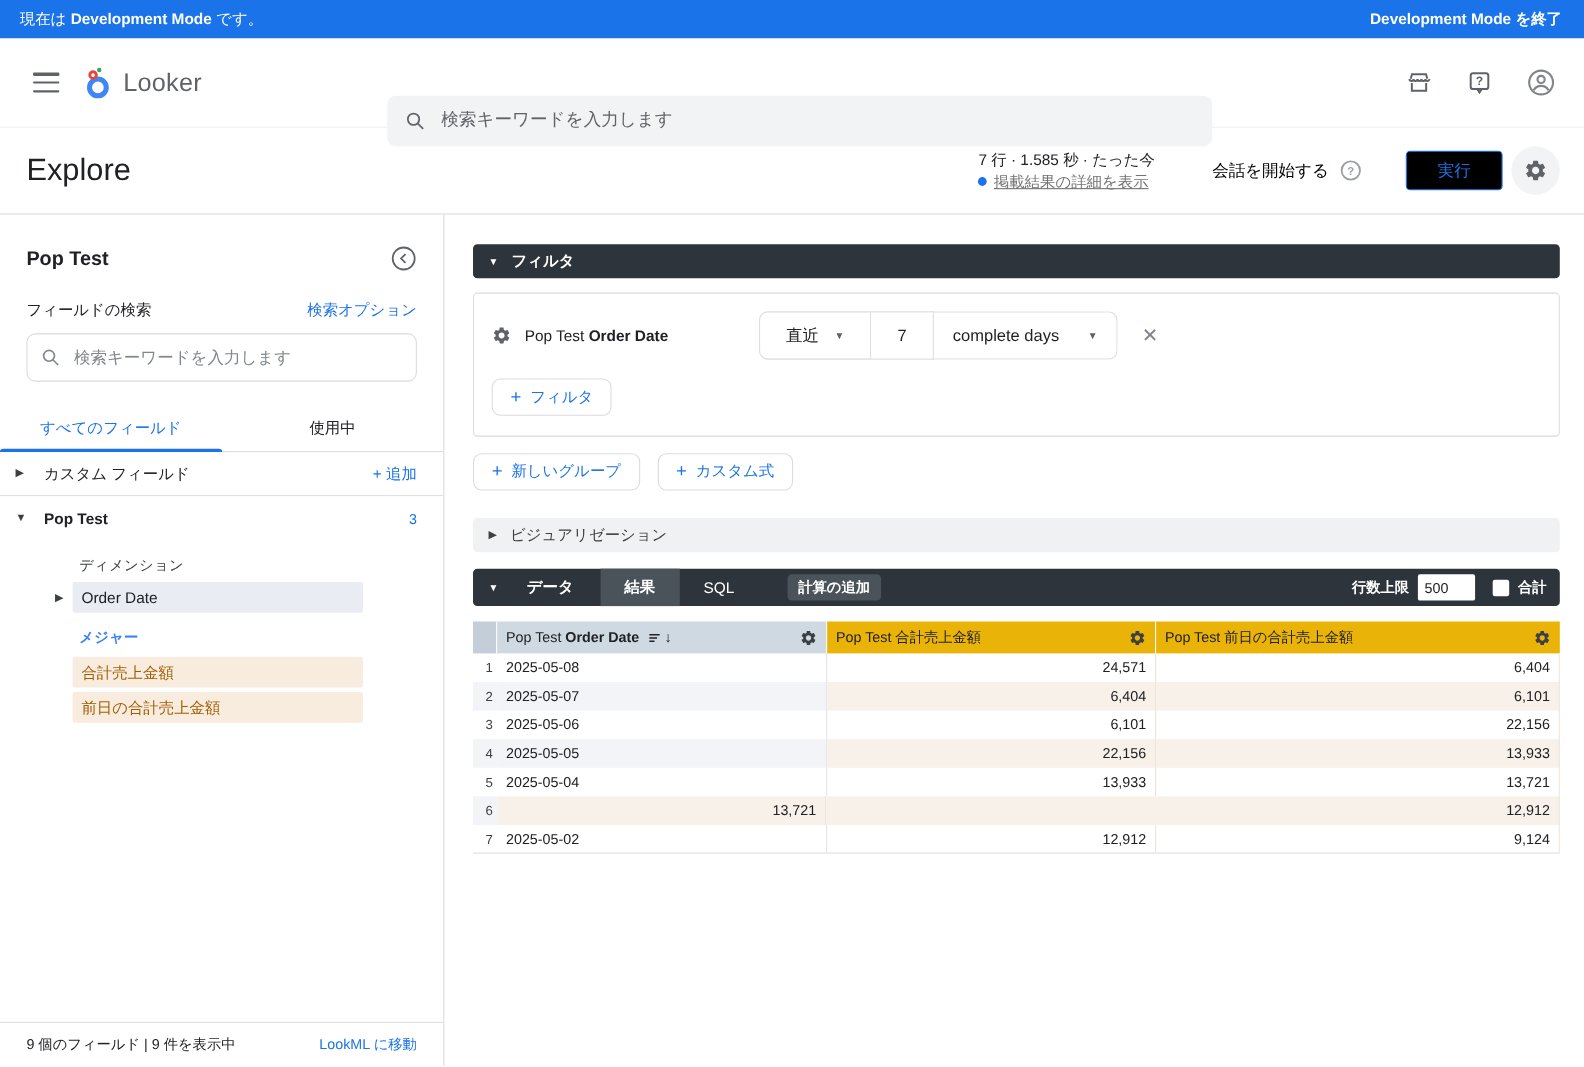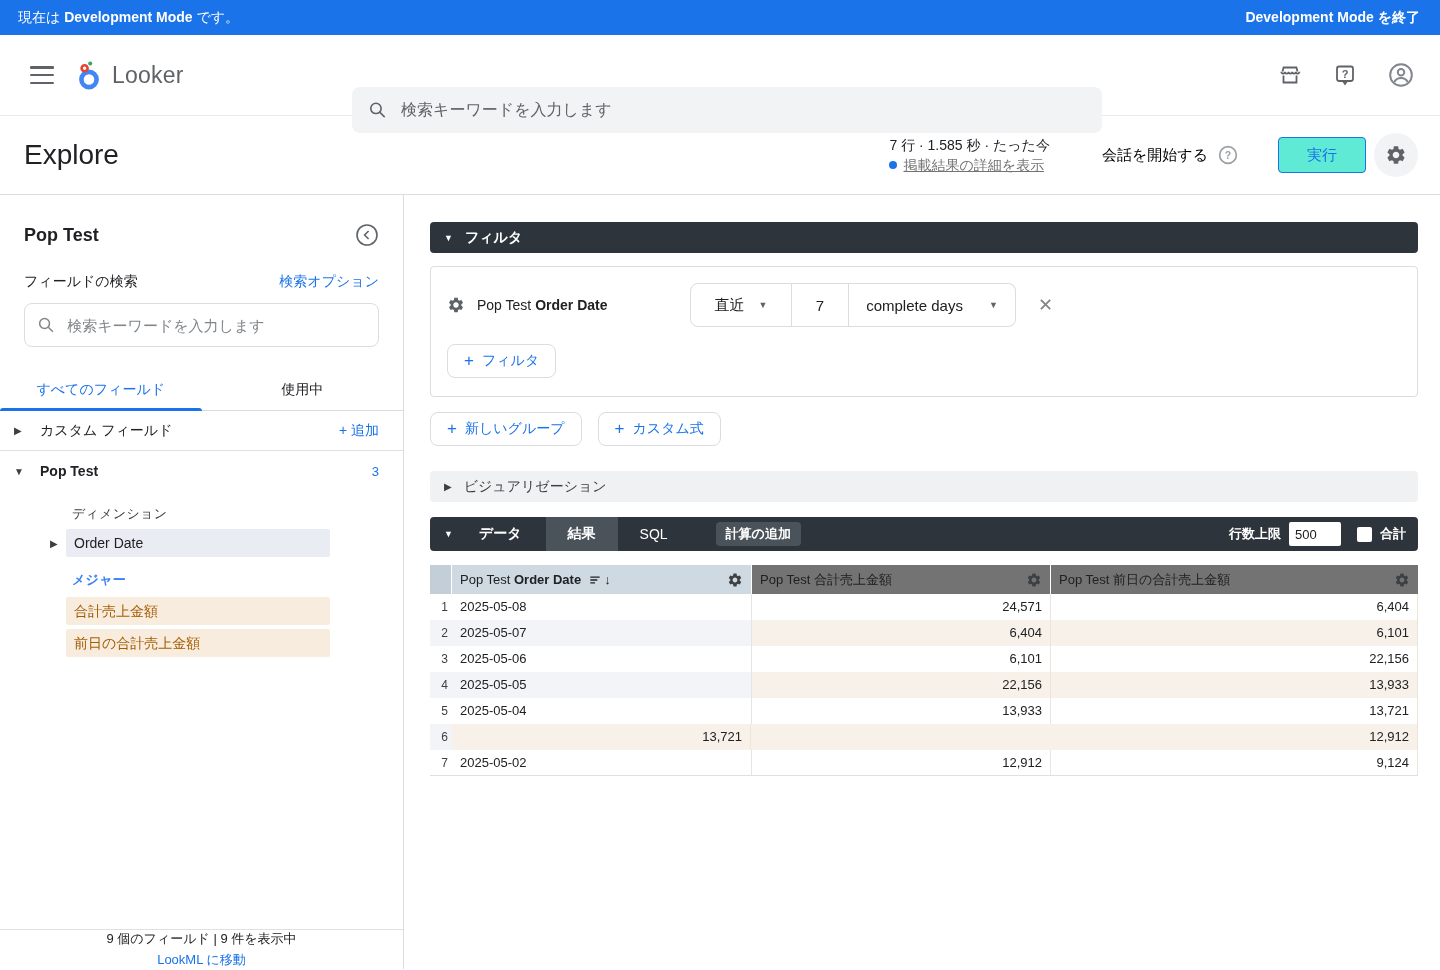--- a/index.html
+++ b/index.html
@@ -29,21 +29,21 @@
   .explorebar { height:80px; border-top:1px solid #e8eaed; border-bottom:1px solid #dadce0;
     display:flex; align-items:center; padding:0 22px 0 24px; }
   .explore-title { font-size:28px; font-weight:400; color:#202124; }
   .explore-right { margin-left:auto; display:flex; align-items:center; }
   .stats { text-align:left; font-size:14px; color:#202124; line-height:20px; }
   .stats-row2 { display:flex; align-items:center; gap:6px; }
   .dot { width:8px; height:8px; border-radius:50%; background:#1a73e8; display:inline-block; }
   .details-link { color:#737373; text-decoration:underline; cursor:pointer; }
   .chat-link { color:#000000; font-size:15px; margin:0 10px 0 52px; cursor:pointer; }
   .qcircle { width:20px; height:20px; margin-right:40px; }
-  .run-btn { width:88px; height:36px; border:1px solid #1a73e8; border-radius:4px; background:#5eead4;
+  .run-btn { width:88px; height:36px; border:1px solid #1a73e8; border-radius:4px; background:#000000;
     color:#1a73e8; font-size:15px; font-weight:500; cursor:pointer; font-family:inherit; }
   .gear-circle { width:44px; height:44px; border-radius:50%; background:#f1f3f4; display:flex;
     align-items:center; justify-content:center; margin-left:8px; cursor:pointer; }
 
   
   .content { display:flex; height:774px; }
   .sidebar { width:404px; border-right:1px solid #dadce0; display:flex; flex-direction:column; }
   .sb-top { padding:28px 24px 0 24px; }
   .sb-title-row { display:flex; align-items:center; justify-content:space-between; }
   .sb-title { font-size:18px; font-weight:700; }
@@ -70,21 +70,21 @@
   .dim-label { color:#3c4043; }
   .meas-label { color:#3b82f6;font-weight:bold; }
   .sb-field-row { display:flex; align-items:center; margin:6px 0 0 50px; height:28px; cursor:pointer; }
   .sb-field-row .tri { width:16px; }
   .dim-hl { background:#e9ecf3; border-radius:2px; height:28px; line-height:28px;
     padding-left:8px; width:264px; font-size:14px; color:#202124; }
   .meas-hl { background:#f8ecdf; border-radius:2px; height:28px; line-height:28px; margin:4px 0 0 66px;
     padding-left:8px; width:264px; font-size:14px; color:#a35c00; cursor:pointer; }
   .sb-spacer { flex:1; }
   .sb-footer { border-top:1px solid #e0e0e0; height:40px; display:flex; align-items:center;
-    justify-content:space-between; padding:0 24px 0 24px; font-size:13px;flex-direction:column; }
+    justify-content:space-between; padding:0 24px 0 24px; font-size:13px; }
 
   
   .main { flex:1; padding:27px 22px 0 26px; }
   .darkbar { background:#2e343b; color:#fff; height:31px; border-radius:4px;
     display:flex; align-items:center; padding:0 14px; font-size:14px; }
   .darkbar .caret { font-size:9px; margin-right:12px; color:#fff; }
   .darkbar-label { font-weight:700; font-size:14px; }
 
   .filter-panel { border:1px solid #dadce0; border-radius:4px; margin-top:13px; padding:16px 16px 18px; }
   .filter-row { display:flex; align-items:center; }
@@ -120,21 +120,21 @@
     padding-left:6px; font-family:inherit; color:#202124; }
   .totals-check { width:15px; height:15px; background:#fff; border-radius:2px; margin-left:8px; cursor:pointer; }
   .totals-label { font-size:13px; font-weight:700; }
 
   
   .table { margin-top:14px; font-size:13px; }
   .thead { display:flex; height:29px; }
   .th { display:flex; align-items:center; padding:0 8px; border-right:1px solid #fff; }
   .th-corner { width:22px; background:#c3ced8; padding:0; }
   .th-dim { width:300px; background:#cfd9e2; }
-  .th-meas { background:#737373; }
+  .th-meas { background:#eab308; }
   .th .gear-sm { margin-left:auto; }
   .col2 { width:299px; }
   .col3 { flex:1; border-right:none; }
   .sorticons { display:flex; align-items:center; margin-left:7px; gap:2px; }
   .sort-arrow { font-size:13px; font-weight:700; color:#202124; }
   .trow { display:flex; height:26px; line-height:26px; }
   .td { padding:0 8px; cursor:pointer; }
   .td-num { width:22px; padding:0 4px 0 0; text-align:right; color:#3c4043; font-size:12px; cursor:default; }
   .td-dim { width:300px; border-right:1px solid #e3e6e9; }
   .td-val { text-align:right; border-right:1px solid #eee5da; }

